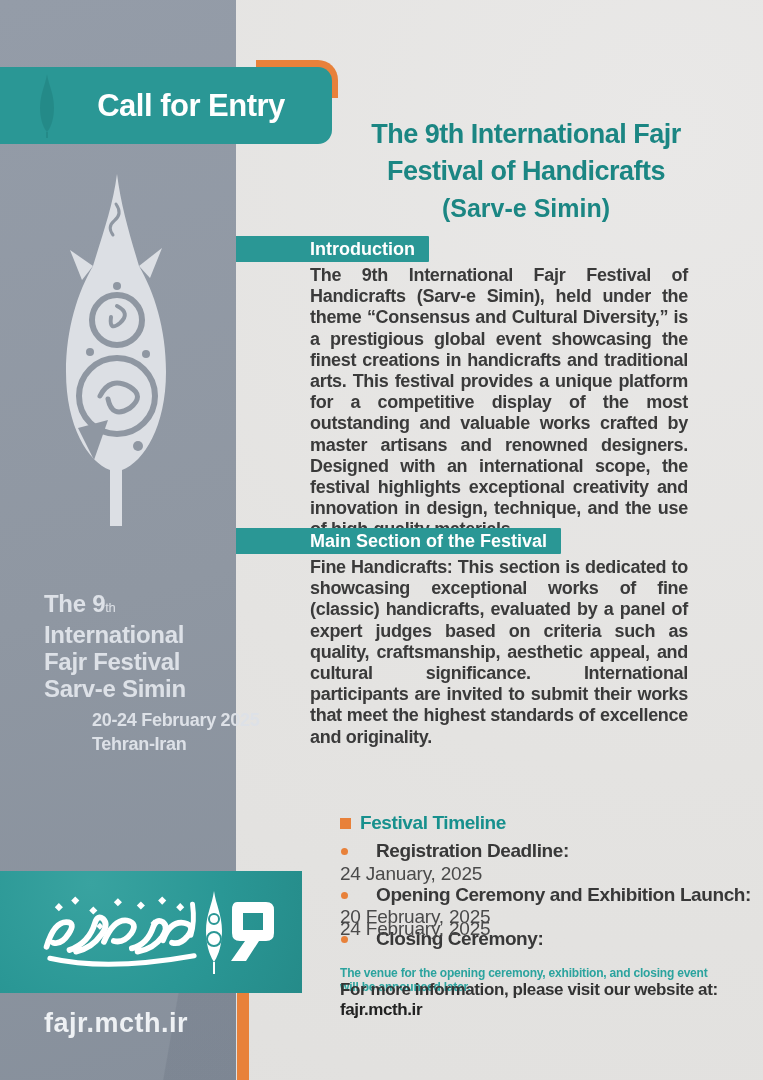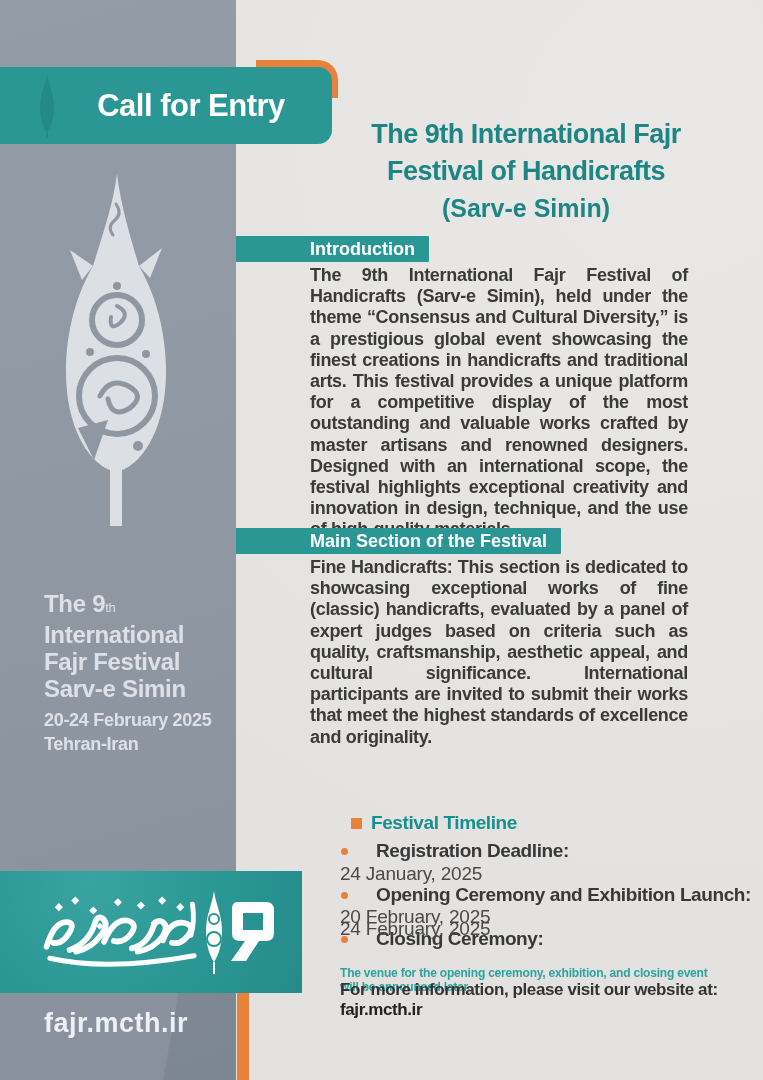--- a/index.html
+++ b/index.html
@@ -14,21 +14,21 @@
     background:linear-gradient(165deg,#949ca8 0%,#8f97a2 55%,#87909c 100%);
   }
   .sidebar-shade{
     position:absolute;left:120px;top:980px;width:116px;height:100px;
     background:linear-gradient(100deg,transparent 45%,rgba(40,50,70,0.10) 46%);
   }
   .cypress{position:absolute;left:22px;top:168px;width:190px;height:424px;}
   .festival-id{position:absolute;left:44px;top:590px;color:#dde1e7;}
   .festival-id .big{font-size:24px;font-weight:bold;line-height:27px;letter-spacing:-0.3px;}
   .festival-id .sup{font-size:13px;font-weight:normal;}
-  .festival-id .small{font-size:18px;font-weight:bold;line-height:24px;letter-spacing:-0.3px;margin-top:6px;}
+  .festival-id .small{font-size:18px;font-weight:bold;line-height:24px;letter-spacing:-0.3px;margin-top:6px;margin-left:48px;}
   
   .banner-accent{
     position:absolute;left:256px;top:60px;width:74px;height:30px;
     border-top:8px solid #e8813a;border-right:8px solid #e8813a;
     border-top-right-radius:20px;
   }
   .entry-banner{
     position:absolute;left:0;top:67px;width:332px;height:77px;
     background:#2a9795;border-radius:0 14px 14px 0;
   }
@@ -49,21 +49,21 @@
   }
   .sec-intro{top:236px;}
   .sec-main{top:528px;}
   .para{
     position:absolute;left:310px;width:378px;text-align:justify;
     color:#3a3a3a;font-size:18px;font-weight:600;line-height:21.2px;letter-spacing:-0.3px;
   }
   .para-intro{top:265px;}
   .para-main{top:557px;}
   
-  .tl-head{position:absolute;left:351px;top:812px;display:flex;align-items:center;}
+  .tl-head{position:absolute;left:340px;top:812px;display:flex;align-items:center;}
   .tl-square{width:11px;height:11px;background:#e8813a;margin-right:9px;}
   .tl-head .t{color:#17908d;font-size:19px;font-weight:bold;letter-spacing:-0.4px;}
   .tl-label{position:absolute;left:341px;display:flex;align-items:center;}
   .tl-dot{width:7px;height:7px;border-radius:50%;background:#e8813a;margin-right:8px;}
   .tl-label .t{color:#383838;font-size:19px;font-weight:bold;letter-spacing:-0.4px;margin-left:20px;}
   .tl-date{position:absolute;left:340px;color:#4a4a4a;font-size:19px;font-weight:400;letter-spacing:-0.2px;}
   .lbl1{top:840px;}  .dat1{top:863px;}
   .lbl2{top:884px;}  .dat2{top:906px;}
   .lbl3{top:928px;}  .dat3{top:918px;}
   .venue-note{position:absolute;left:340px;top:966px;width:380px;color:#2ba39e;font-size:12px;font-weight:600;letter-spacing:-0.2px;}

